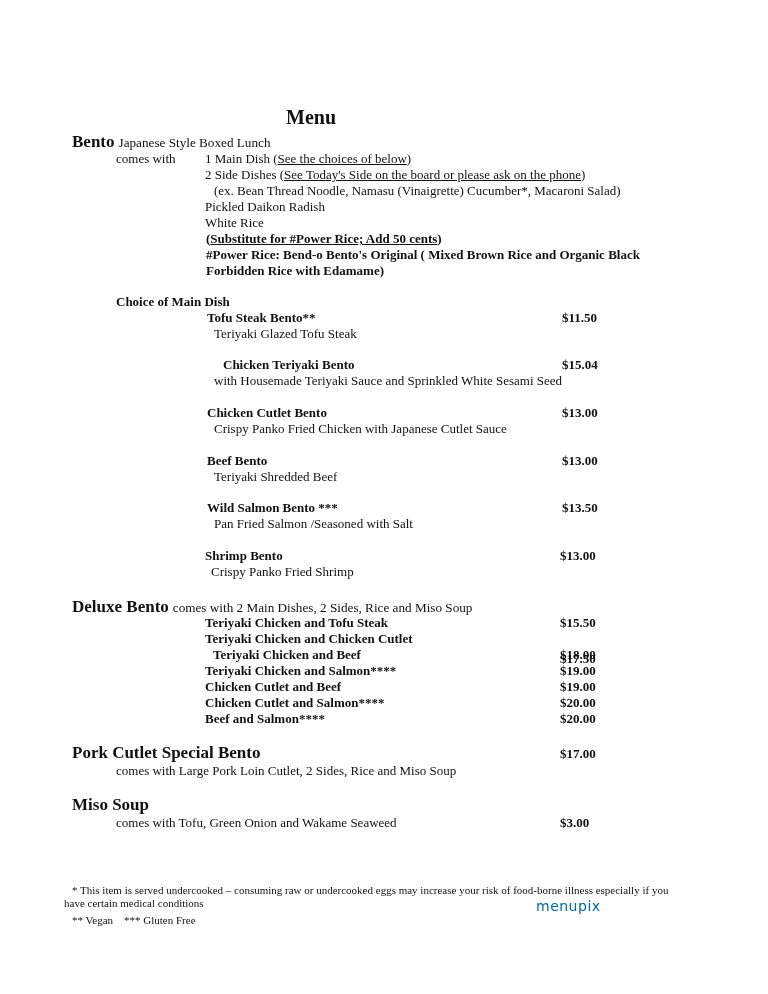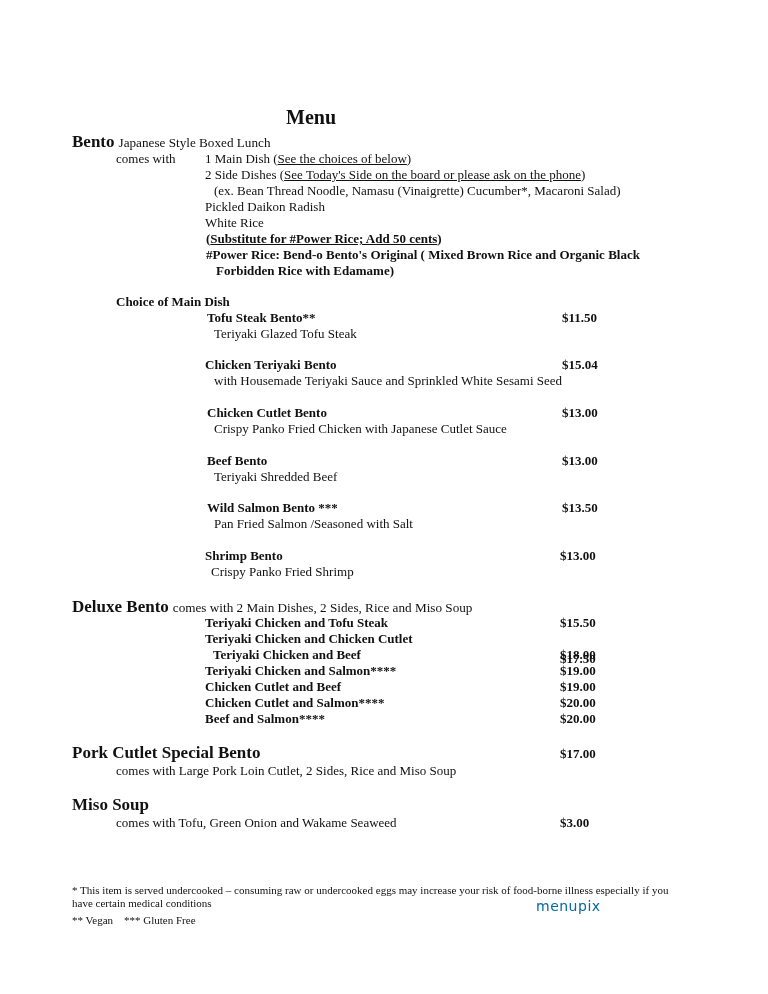--- a/index.html
+++ b/index.html
@@ -38,29 +38,29 @@
   <div class="abs t" style="left:205px; top:167px;">
     <span>2 Side Dishes (</span><span class="u">See Today's Side on the board or please ask on the phone</span><span>)</span>
   </div>
   <div class="abs t" style="left:214px; top:183px;">(ex. Bean Thread Noodle, Namasu (Vinaigrette) Cucumber*, Macaroni Salad)</div>
   <div class="abs t" style="left:205px; top:199px;">Pickled Daikon Radish</div>
   <div class="abs t" style="left:205px; top:215px;">White Rice</div>
   <div class="abs t b" style="left:206px; top:231px;">
     <span>(</span><span class="u">Substitute for #Power Rice; Add 50 cents</span><span>)</span>
   </div>
   <div class="abs t b" style="left:206px; top:247px;">#Power Rice: Bend-o Bento's Original ( Mixed Brown Rice and Organic Black</div>
-  <div class="abs t b" style="left:206px; top:263px;margin-left:10px;">Forbidden Rice with Edamame)</div>
+  <div class="abs t b" style="left:206px; top:263px;">Forbidden Rice with Edamame)</div>
 
   <div class="abs t b" style="left:116px; top:294px;">Choice of Main Dish</div>
 
   <div class="abs t b" style="left:207px; top:310px;">Tofu Steak Bento**</div>
   <div class="abs price" style="left:562px; top:310px;">$11.50</div>
   <div class="abs t" style="left:214px; top:326px;">Teriyaki Glazed Tofu Steak</div>
 
-  <div class="abs t b" style="left:205px; top:357px;">Chicken Teriyaki Bento</div>
+  <div class="abs t b" style="left:223px; top:357px;">Chicken Teriyaki Bento</div>
   <div class="abs price" style="left:562px; top:357px;">$15.04</div>
   <div class="abs t" style="left:214px; top:373px;">with Housemade Teriyaki Sauce and Sprinkled White Sesami Seed</div>
 
   <div class="abs t b" style="left:207px; top:405px;">Chicken Cutlet Bento</div>
   <div class="abs price" style="left:562px; top:405px;">$13.00</div>
   <div class="abs t" style="left:214px; top:421px;">Crispy Panko Fried Chicken with Japanese Cutlet Sauce</div>
 
   <div class="abs t b" style="left:207px; top:453px;">Beef Bento</div>
   <div class="abs price" style="left:562px; top:453px;">$13.00</div>
   <div class="abs t" style="left:214px; top:469px;">Teriyaki Shredded Beef</div>
@@ -95,19 +95,19 @@
 
   <div class="abs sec-h" style="left:72px; top:743px;">Pork Cutlet Special Bento</div>
   <div class="abs price" style="left:560px; top:746px;">$17.00</div>
   <div class="abs t" style="left:116px; top:763px;">comes with Large Pork Loin Cutlet, 2 Sides, Rice and Miso Soup</div>
 
   <div class="abs sec-h" style="left:72px; top:795px;">Miso Soup</div>
   <div class="abs t" style="left:116px; top:815px;">comes with Tofu, Green Onion and  Wakame Seaweed</div>
   <div class="abs price" style="left:560px; top:815px;">$3.00</div>
 
   <div class="abs foot" style="left:72px; top:884px;">* This item is served undercooked – consuming raw or undercooked eggs may increase your risk of food-borne illness especially if you</div>
-  <div class="abs foot" style="left:72px; top:897px;text-align:right;">have certain medical conditions</div>
+  <div class="abs foot" style="left:64px; top:897px;text-align:right;">have certain medical conditions</div>
   <div class="abs foot" style="left:72px; top:914px;">
     <span>** Vegan</span>&nbsp;&nbsp;&nbsp;&nbsp;<span>*** Gluten Free</span>
   </div>
 
   <div class="abs wm" style="left:536px; top:898px;">menupix</div>
 </div>
 
 </body></html>

